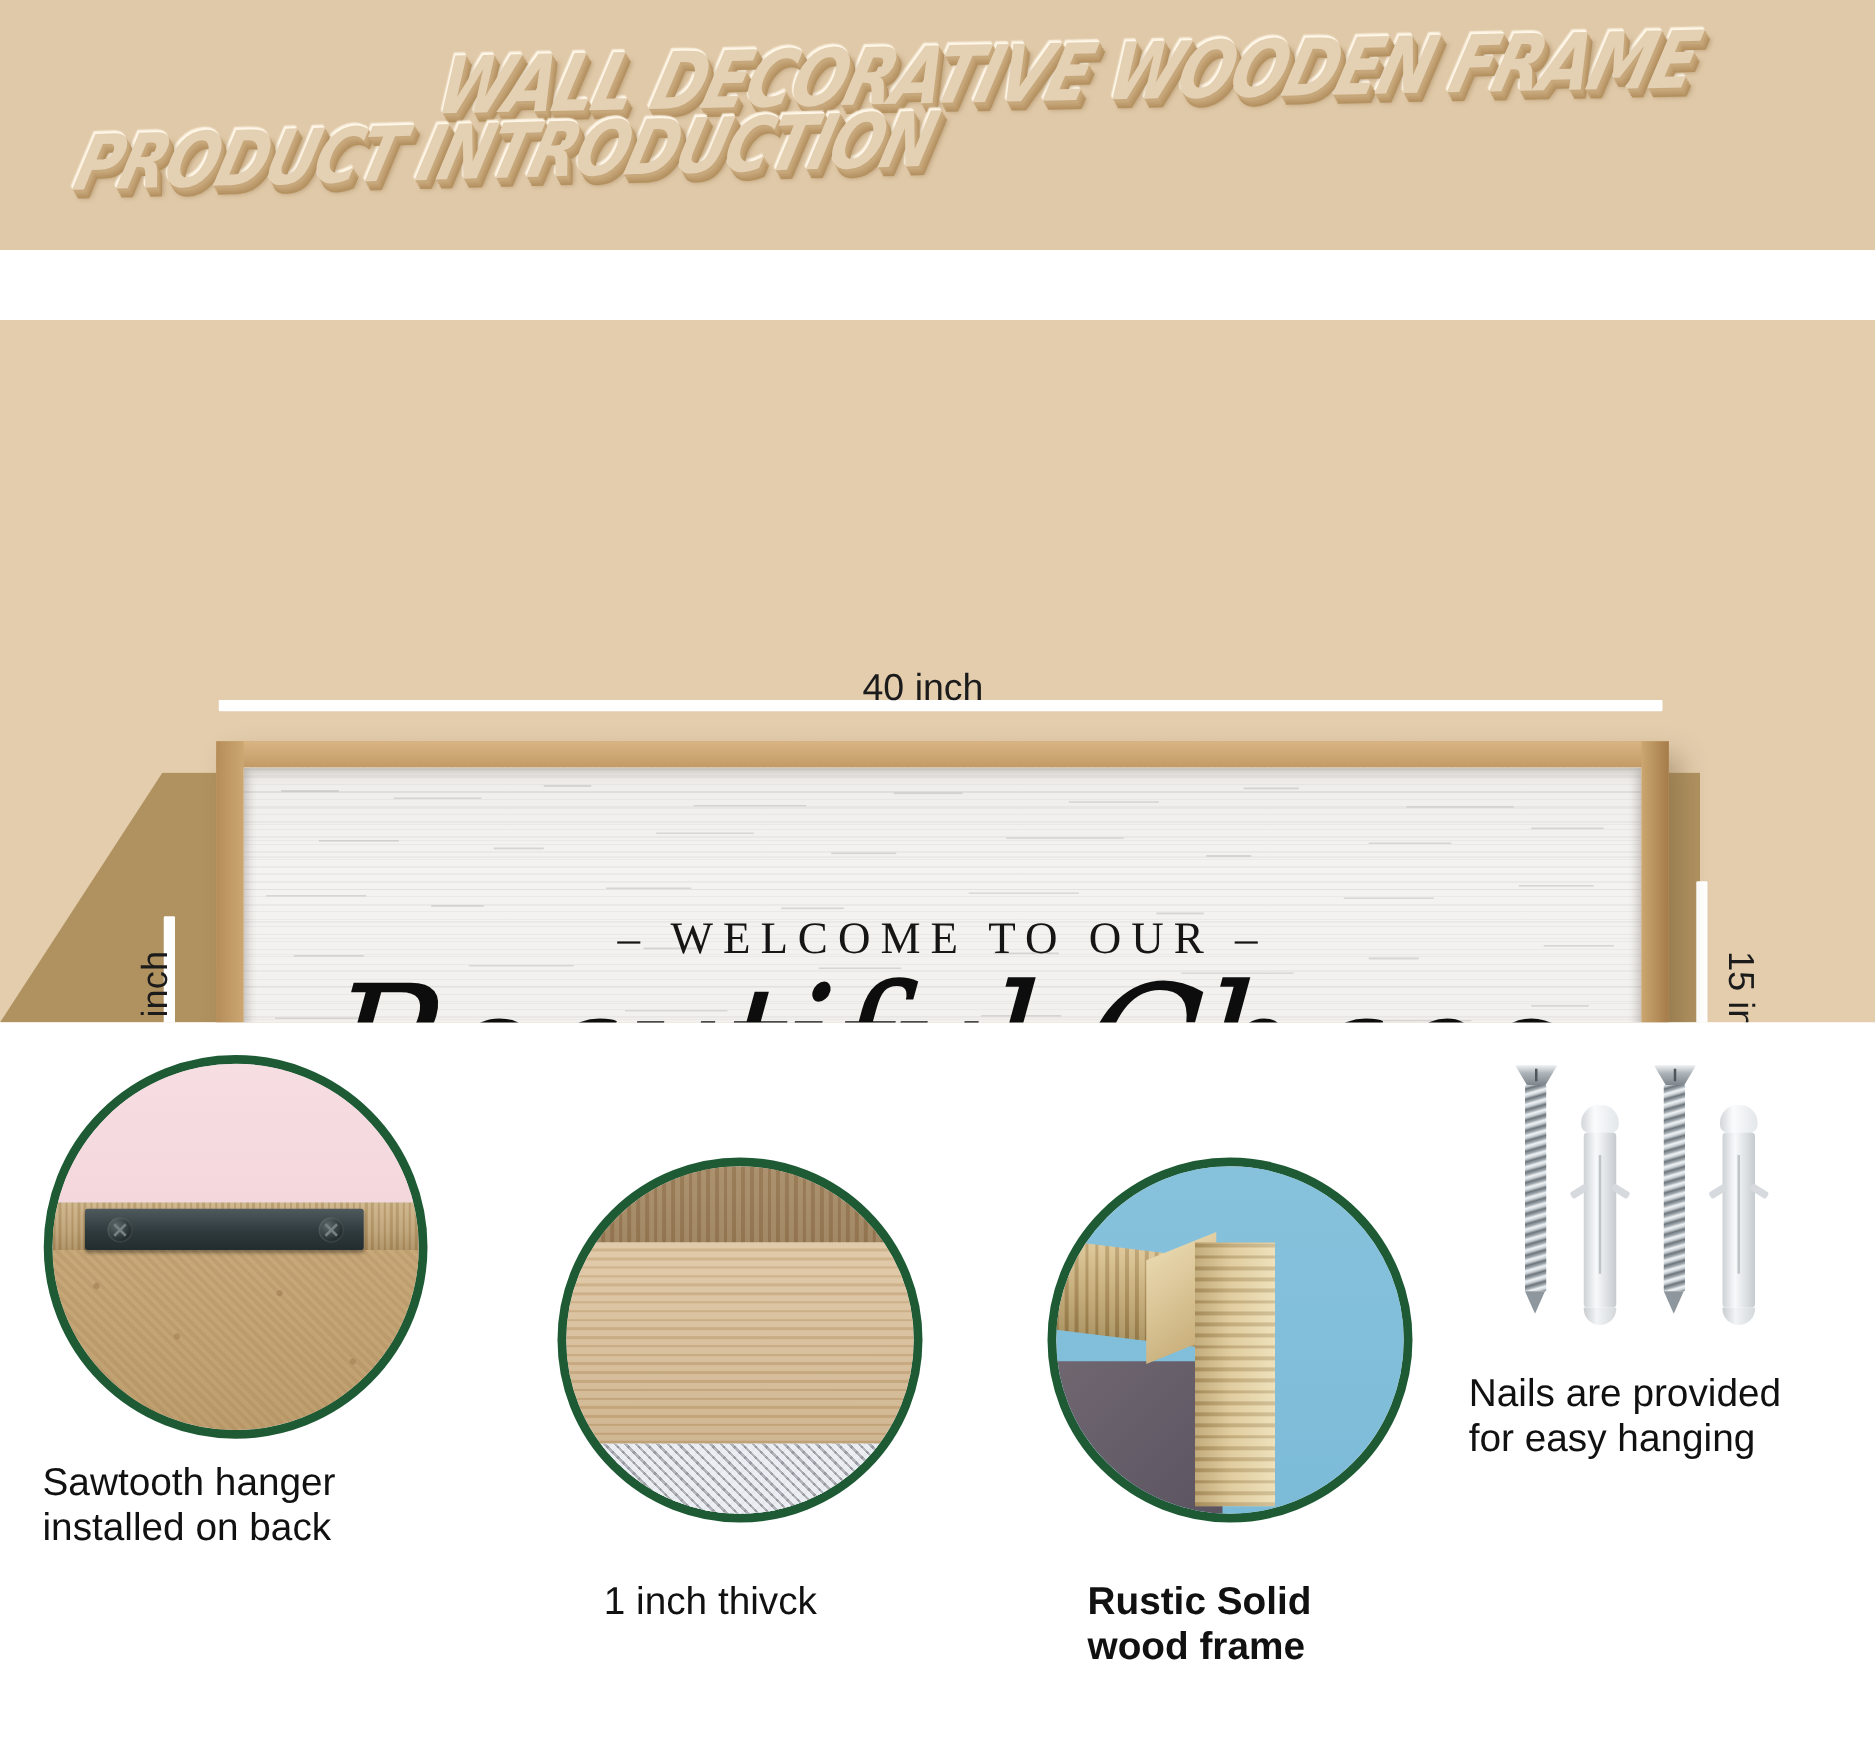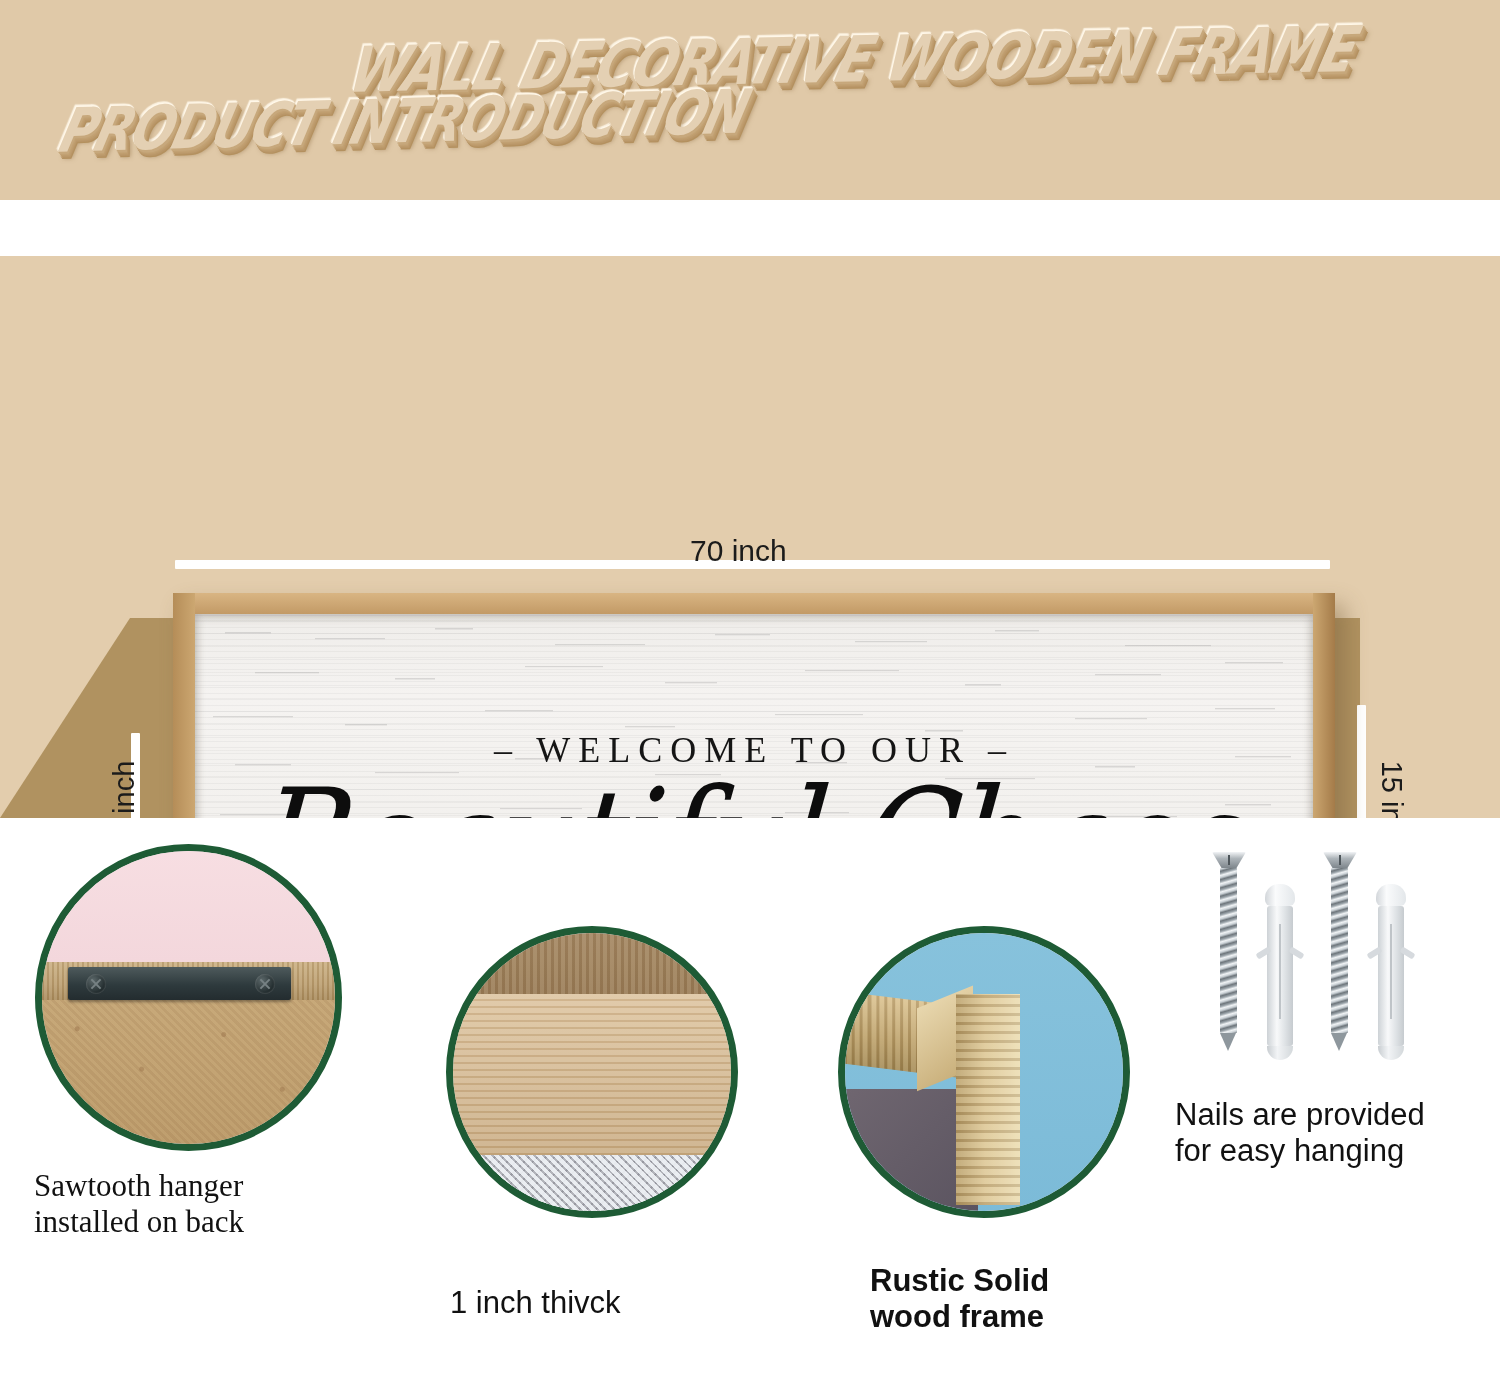--- a/index.html
+++ b/index.html
@@ -196,38 +196,38 @@
     width:20px;height:20px;border-radius:50%;
     background:radial-gradient(circle at 35% 32%, #5C686A 0%, #202A2C 70%);
     box-shadow:inset 0 0 2px rgba(255,255,255,.35);}
   #hanger-screw-left{left:8%;}
   #hanger-screw-right{right:7%;}
   .hanger-screw::before,.hanger-screw::after{
     content:"";position:absolute;left:50%;top:50%;
     width:13px;height:2px;background:#768183;
     transform:translate(-50%,-50%) rotate(45deg);}
   .hanger-screw::after{transform:translate(-50%,-50%) rotate(-45deg);}
-  #caption-hanger{left:34px;top:350px;width:340px;font-family:Liberation Serif, serif;}
+  #caption-hanger{left:34px;top:350px;width:340px;}
 
   
   #feature-circle-thickness{left:446px;top:108px;width:292px;height:292px;}
   #thick-dark-band{position:absolute;left:0;top:0;width:100%;height:22%;
     background:
       repeating-linear-gradient(90deg, rgba(90,60,30,.16) 0 3px, rgba(255,255,255,.07) 3px 7px),
       linear-gradient(180deg,#A78A65 0%, #9C7F59 100%);}
   #thick-light-band{position:absolute;left:0;top:22%;width:100%;height:58%;
     background:
       repeating-linear-gradient(0deg, rgba(150,115,75,.16) 0 2px, rgba(255,255,255,.15) 2px 7px),
       linear-gradient(180deg,#DCC29C 0%, #D2B68E 50%, #C8AA80 100%);}
   #thick-mesh-band{position:absolute;left:0;top:80%;width:100%;height:20%;
     background:
       repeating-linear-gradient(45deg, rgba(110,110,120,.45) 0 2px, rgba(235,238,242,.9) 2px 6px),
       repeating-linear-gradient(-45deg, rgba(110,110,120,.35) 0 2px, rgba(235,238,242,.9) 2px 6px),
       #E6E9EE;}
-  #caption-thickness{left:450px;top:445px;width:320px;margin-top:22px;}
+  #caption-thickness{left:483px;top:445px;width:320px;}
 
   
   #feature-circle-woodframe{left:838px;top:108px;width:292px;height:292px;}
   #wf-sky{position:absolute;inset:0;
     background:linear-gradient(180deg,#87C2DC 0%, #7CBBD8 100%);}
   #wf-grey{position:absolute;left:0;bottom:0;width:48%;height:44%;
     background:linear-gradient(135deg,#6F6670 0%, #5B5460 100%);}
   #wf-bar-horizontal{position:absolute;left:-6%;top:24%;width:60%;height:26%;
     background:
       repeating-linear-gradient(90deg, rgba(110,80,40,.22) 0 3px, rgba(255,240,210,.18) 3px 8px),
@@ -286,21 +286,21 @@
 <div id="header-band">
   <div class="hdr-line" id="hdr-line-1">WALL DECORATIVE WOODEN FRAME</div>
   <div class="hdr-line" id="hdr-line-2">PRODUCT INTRODUCTION</div>
 </div>
 
 <div id="hero-band">
 
   <div id="hero-shadow-wedge"></div>
 
   <div id="meas-top-bar"></div>
-  <div id="meas-top-label">70 inch</div>
+  <div id="meas-top-label">40 inch</div>
 
   <div id="meas-left-bar"></div>
   <div id="meas-left-label">15 inch</div>
 
   <div id="meas-right-bar"></div>
   <div id="meas-right-label">15 inch</div>
 
   <div id="sign-frame">
     <div id="sign-frame-top-bevel"></div>
     <div id="sign-frame-left-bevel"></div>

